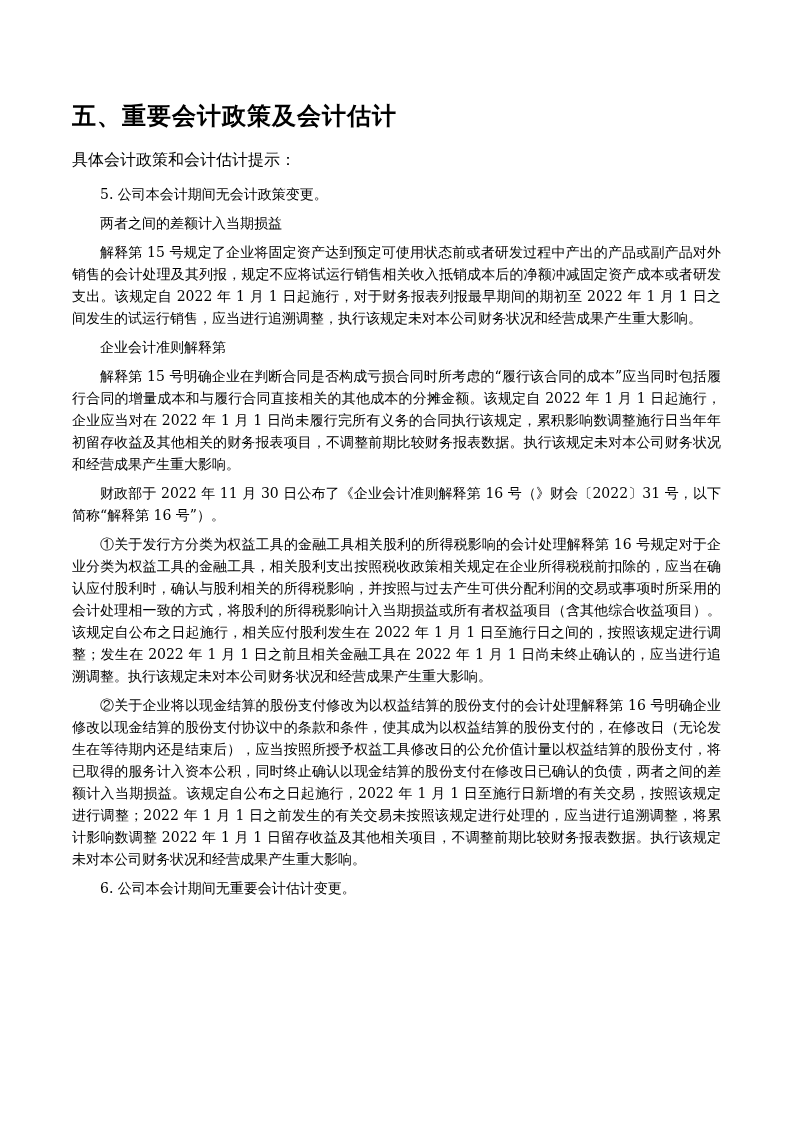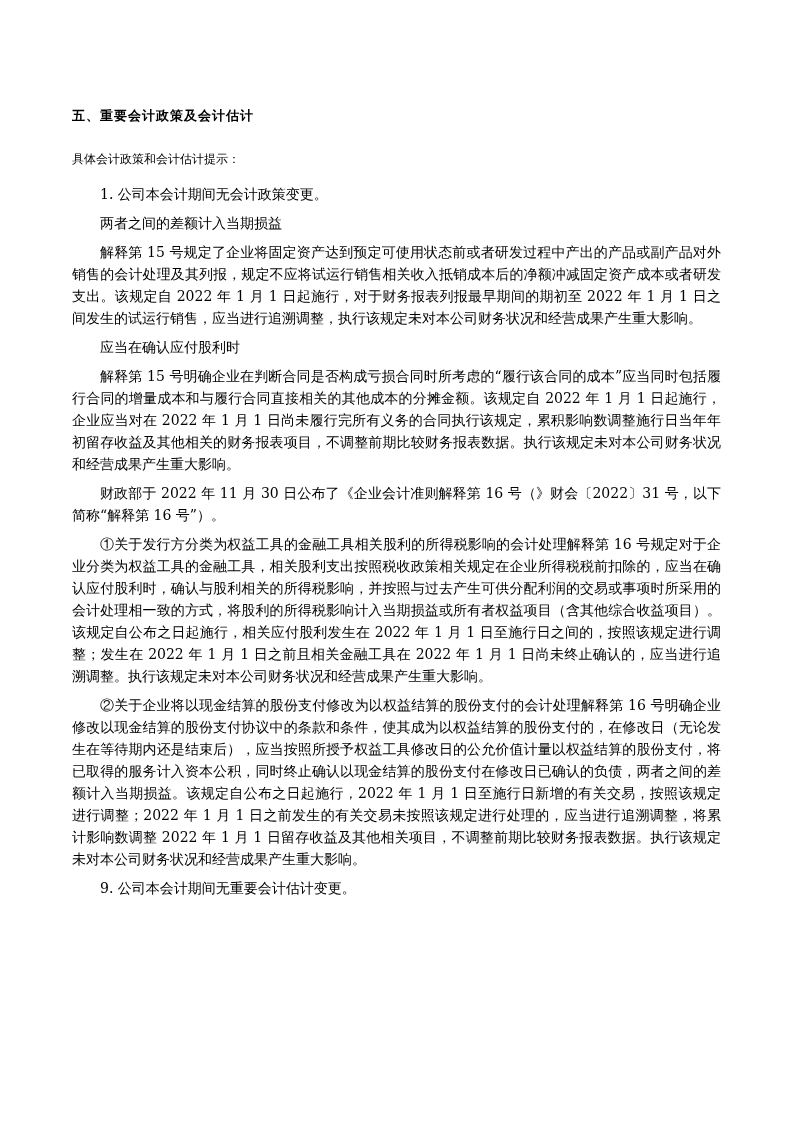--- a/index.html
+++ b/index.html
@@ -16,28 +16,28 @@
   }
   .page {
     box-sizing: border-box;
     width: 793px;
     height: 1122px;
     padding: 104px 72px 40px 72px;
     background: #ffffff;
   }
   .doc-title {
     font-family: "DejaVu Sans", "Liberation Sans", sans-serif;
-    font-size: 13px;
+    font-size: 24px;
     line-height: 24px;
     font-weight: bold;
     margin: 0 0 24px 0;
     letter-spacing: 1px;
   }
   .doc-note {
-    font-size: 12px;
+    font-size: 16px;
     line-height: 15px;
     margin: 0 0 16px 0;
   }
   .doc-para {
     font-size: 14px;
     line-height: 22px;
     margin: 0 0 7px 0;
     text-align: justify;
     text-indent: 28px;
     word-break: break-all;
@@ -45,34 +45,34 @@
 </style>
 </head>
 <body>
 
 <div class="page">
 
   <h1 class="doc-title">五、重要会计政策及会计估计</h1>
 
   <div class="doc-note">具体会计政策和会计估计提示：</div>
 
-  <p class="doc-para">1. 公司本会计期间无会计政策变更。</p>
+  <p class="doc-para">5. 公司本会计期间无会计政策变更。</p>
 
 
 
   <p class="doc-para">两者之间的差额计入当期损益</p>
 
   <p class="doc-para">解释第 15 号规定了企业将固定资产达到预定可使用状态前或者研发过程中产出的产品或副产品对外销售的会计处理及其列报，规定不应将试运行销售相关收入抵销成本后的净额冲减固定资产成本或者研发支出。该规定自 2022 年 1 月 1 日起施行，对于财务报表列报最早期间的期初至 2022 年 1 月 1 日之间发生的试运行销售，应当进行追溯调整，执行该规定未对本公司财务状况和经营成果产生重大影响。</p>
 
-  <p class="doc-para">应当在确认应付股利时</p>
+  <p class="doc-para">企业会计准则解释第</p>
 
   <p class="doc-para">解释第 15 号明确企业在判断合同是否构成亏损合同时所考虑的“履行该合同的成本”应当同时包括履行合同的增量成本和与履行合同直接相关的其他成本的分摊金额。该规定自 2022 年 1 月 1 日起施行，企业应当对在 2022 年 1 月 1 日尚未履行完所有义务的合同执行该规定，累积影响数调整施行日当年年初留存收益及其他相关的财务报表项目，不调整前期比较财务报表数据。执行该规定未对本公司财务状况和经营成果产生重大影响。</p>
 
 
   <p class="doc-para">财政部于 2022 年 11 月 30 日公布了《企业会计准则解释第 16 号（》财会〔2022〕31 号，以下简称“解释第 16 号”）。</p>
 
   <p class="doc-para">①关于发行方分类为权益工具的金融工具相关股利的所得税影响的会计处理解释第 16 号规定对于企业分类为权益工具的金融工具，相关股利支出按照税收政策相关规定在企业所得税税前扣除的，应当在确认应付股利时，确认与股利相关的所得税影响，并按照与过去产生可供分配利润的交易或事项时所采用的会计处理相一致的方式，将股利的所得税影响计入当期损益或所有者权益项目（含其他综合收益项目）。该规定自公布之日起施行，相关应付股利发生在 2022 年 1 月 1 日至施行日之间的，按照该规定进行调整；发生在 2022 年 1 月 1 日之前且相关金融工具在 2022 年 1 月 1 日尚未终止确认的，应当进行追溯调整。执行该规定未对本公司财务状况和经营成果产生重大影响。</p>
 
   <p class="doc-para">②关于企业将以现金结算的股份支付修改为以权益结算的股份支付的会计处理解释第 16 号明确企业修改以现金结算的股份支付协议中的条款和条件，使其成为以权益结算的股份支付的，在修改日（无论发生在等待期内还是结束后），应当按照所授予权益工具修改日的公允价值计量以权益结算的股份支付，将已取得的服务计入资本公积，同时终止确认以现金结算的股份支付在修改日已确认的负债，两者之间的差额计入当期损益。该规定自公布之日起施行，2022 年 1 月 1 日至施行日新增的有关交易，按照该规定进行调整；2022 年 1 月 1 日之前发生的有关交易未按照该规定进行处理的，应当进行追溯调整，将累计影响数调整 2022 年 1 月 1 日留存收益及其他相关项目，不调整前期比较财务报表数据。执行该规定未对本公司财务状况和经营成果产生重大影响。</p>
 
-  <p class="doc-para">9. 公司本会计期间无重要会计估计变更。</p>
+  <p class="doc-para">6. 公司本会计期间无重要会计估计变更。</p>
 
 </div>
 
 </body></html>

